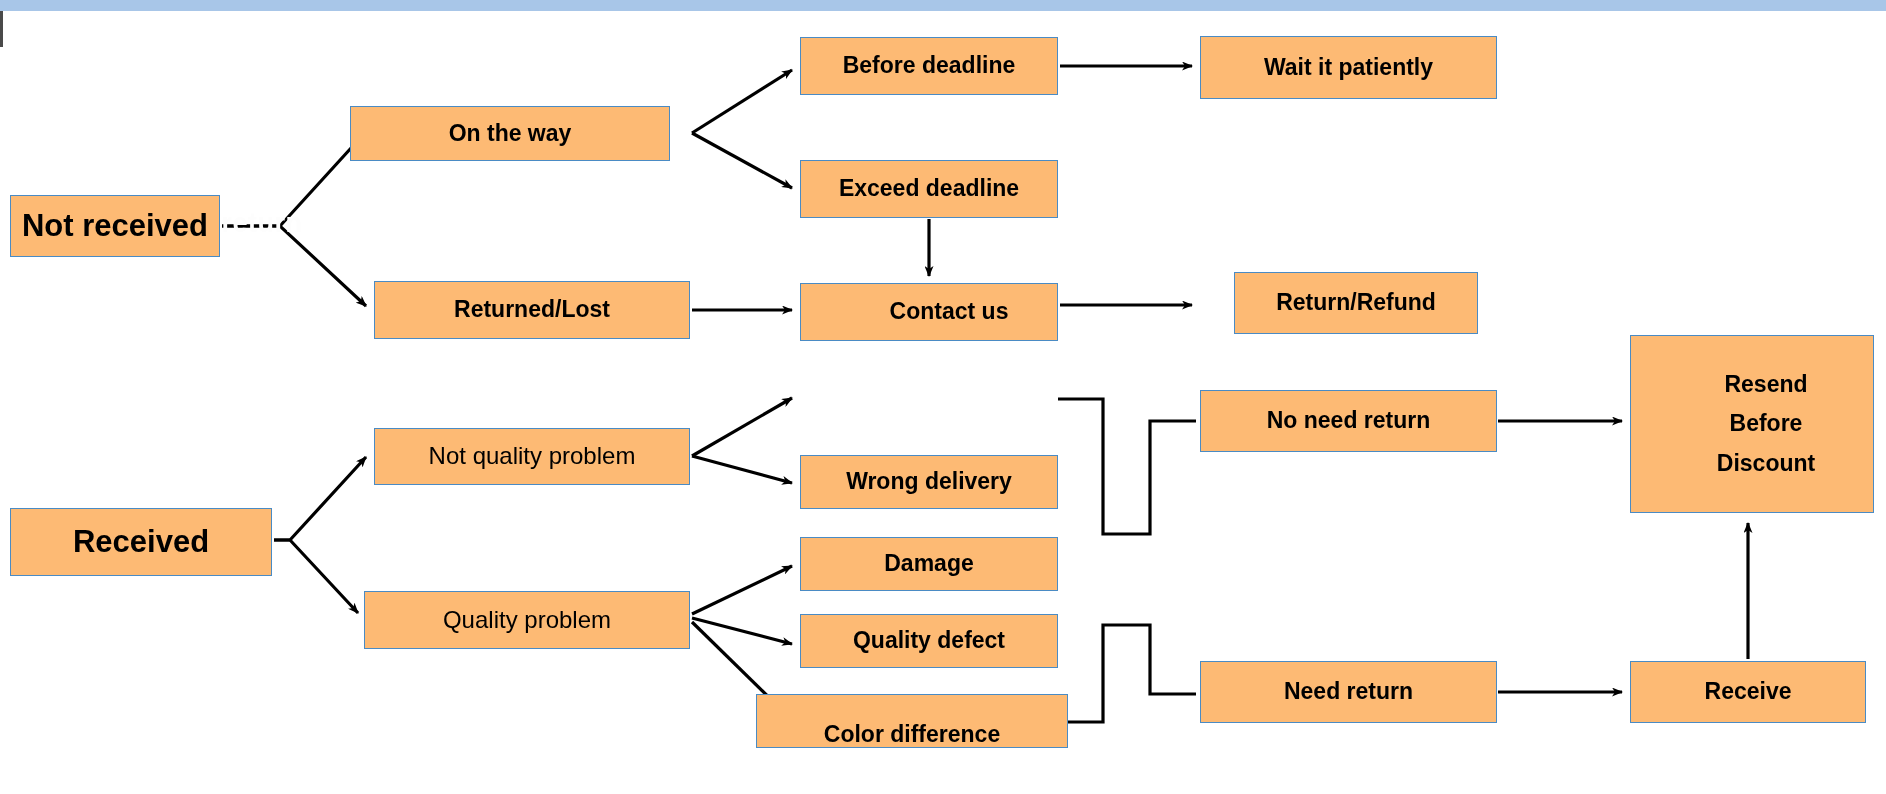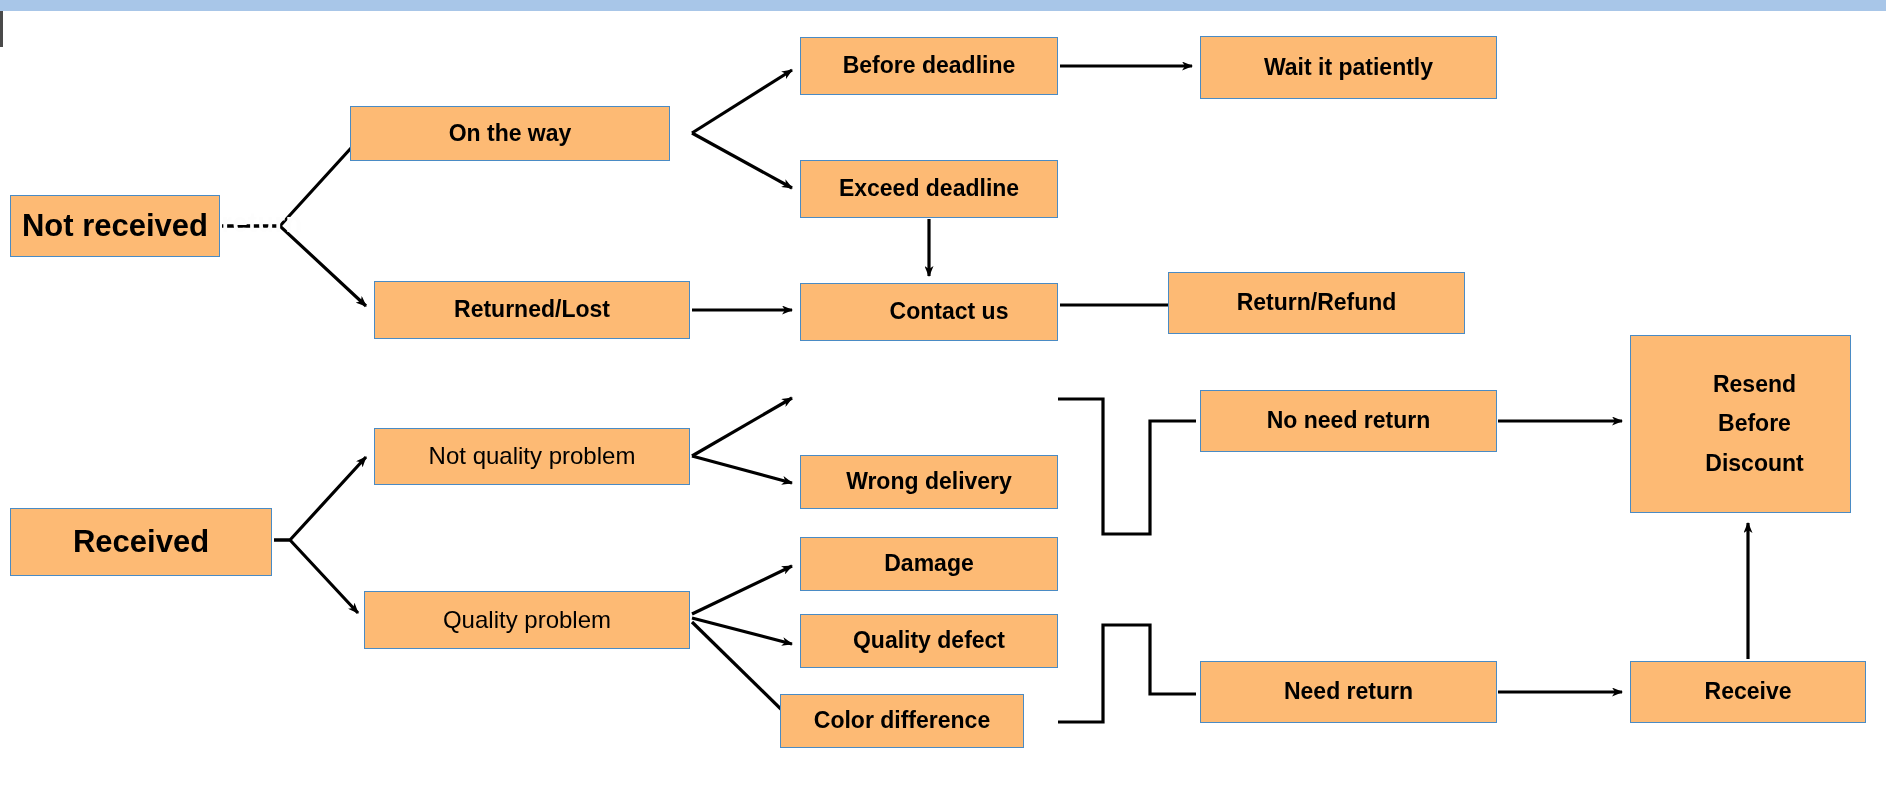--- a/index.html
+++ b/index.html
@@ -144,21 +144,21 @@
   </div>
 
   <div class="node t-bold" style="left:800px;top:283px;width:258px;height:58px;padding-left:40px;">
     <span>Contact us</span>
   </div>
 
   <div class="node t-bold" style="left:1200px;top:36px;width:297px;height:63px;">
     <span>Wait it patiently</span>
   </div>
 
-  <div class="node t-bold" style="left:1168px;top:272px;width:297px;height:62px;">
+  <div class="node t-bold" style="left:1234px;top:272px;width:244px;height:62px;">
     <span>Return/Refund</span>
   </div>
 
   <div class="node t-root" style="left:10px;top:508px;width:262px;height:68px;">
     <span>Received</span>
   </div>
 
   <div class="node t-reg" style="left:374px;top:428px;width:316px;height:57px;">
     <span>Not quality problem</span>
   </div>
@@ -173,35 +173,35 @@
   </div>
 
   <div class="node t-bold" style="left:800px;top:537px;width:258px;height:54px;">
     <span>Damage</span>
   </div>
 
   <div class="node t-bold" style="left:800px;top:614px;width:258px;height:54px;">
     <span>Quality defect</span>
   </div>
 
-  <div class="node t-bold" style="left:780px;top:694px;width:244px;height:54px;">
+  <div class="node t-bold" style="left:756px;top:694px;width:312px;height:54px;align-items:flex-end;">
     <span>Color difference</span>
   </div>
 
   <div class="node t-bold" style="left:1200px;top:390px;width:297px;height:62px;">
     <span>No need return</span>
   </div>
 
   <div class="node t-bold" style="left:1200px;top:661px;width:297px;height:62px;">
     <span>Need return</span>
   </div>
 
   <div class="node t-bold" style="left:1630px;top:661px;width:236px;height:62px;">
     <span>Receive</span>
   </div>
 
-  <div class="node t-multi" style="left:1630px;top:335px;width:221px;height:178px;flex-direction:column;justify-content:center;padding-left:28px;">
+  <div class="node t-multi" style="left:1630px;top:335px;width:244px;height:178px;flex-direction:column;justify-content:center;padding-left:28px;">
     <span>Resend</span>
     <span>Before</span>
     <span>Discount</span>
   </div>
 
 </div>
 
 </body></html>

